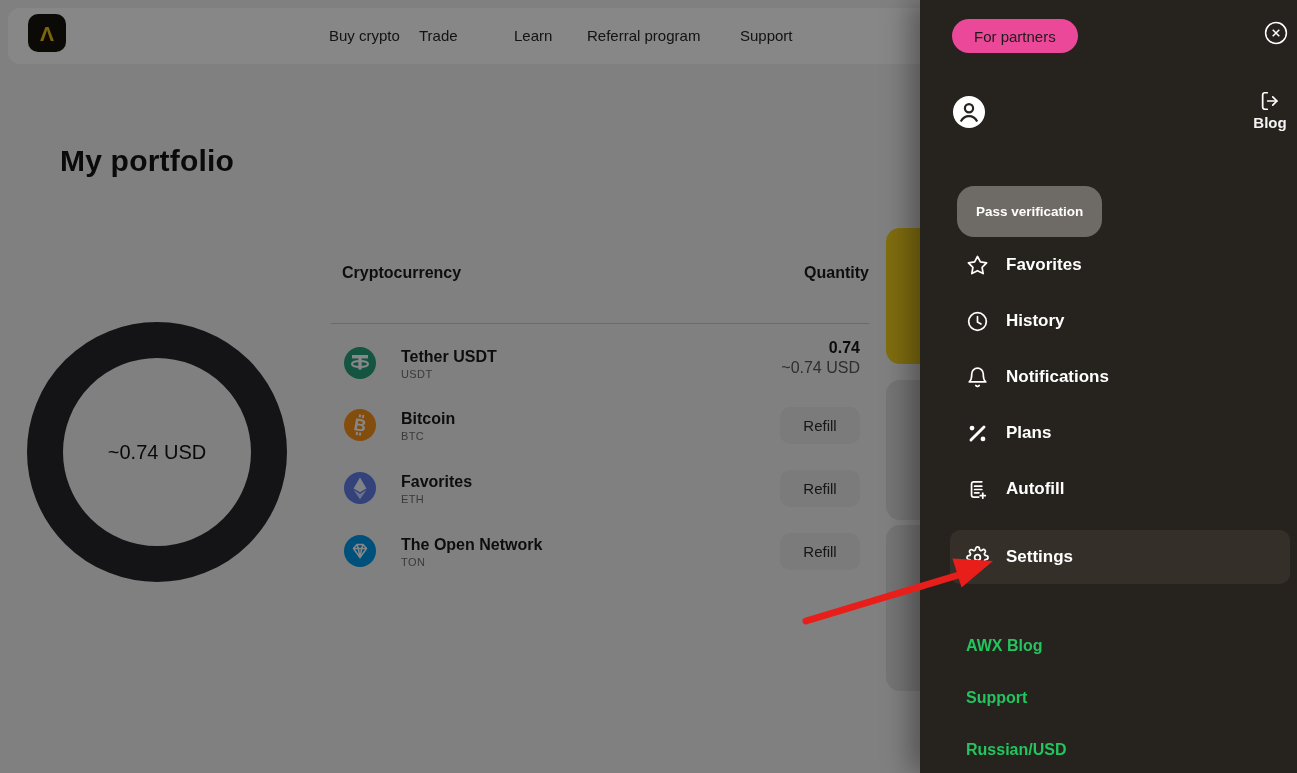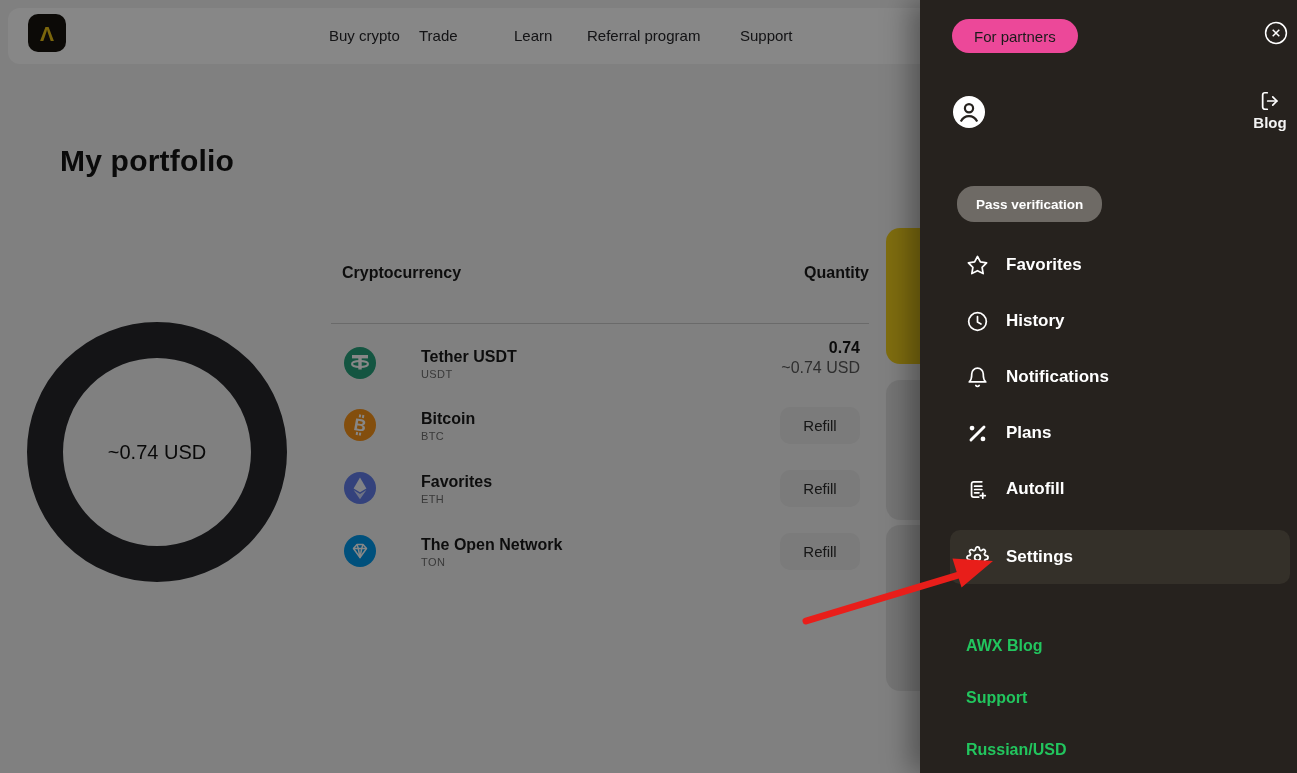--- a/index.html
+++ b/index.html
@@ -18,21 +18,21 @@
 
   .donut{left:27px;top:322px;width:260px;height:260px;box-sizing:border-box;
          border:36px solid #26272b;border-radius:50%;display:flex;align-items:center;justify-content:center;}
   .donut-label{font-size:20px;font-weight:500;color:#121212;}
 
   .tbl-head{left:331px;top:264px;width:538px;display:flex;justify-content:space-between;}
   .tbl-head span{font-size:16px;font-weight:600;color:#1c1c1c;}
   .tbl-head span:first-child{margin-left:11px;}
   .divider{left:331px;top:323px;width:538px;height:1px;background:#c9c9c9;}
 
-  .coin-row{left:344px;width:525px;height:50px;display:flex;align-items:center;gap:20px;}
+  .coin-row{left:344px;width:525px;height:50px;display:flex;align-items:center;}
   .coin-ic{width:32px;height:32px;flex:0 0 32px;}
   .coin-txt{margin-left:25px;}
   .coin-name{font-size:16px;font-weight:600;color:#1a1a1a;line-height:19px;}
   .coin-sym{font-size:11px;font-weight:500;color:#6d6d6d;letter-spacing:.4px;margin-top:2px;}
   .qty-cell{left:600px;top:338px;width:260px;text-align:right;}
   .qty-main{font-size:16px;font-weight:600;color:#161616;line-height:19px;}
   .qty-usd{font-size:16px;font-weight:400;color:#585858;margin-top:2px;}
   .refill-btn{left:780px;width:80px;height:37px;background:#e8e8e8;border:none;border-radius:10px;
               font-family:inherit;font-size:15px;color:#2b2b2b;cursor:pointer;}
 
@@ -45,21 +45,21 @@
 
   
   .drawer{left:920px;top:0;width:377px;height:773px;background:#26221e;z-index:100;
           box-shadow:-10px 0 26px rgba(0,0,0,.35);}
   .partners-pill{left:32px;top:19px;height:34px;padding:0 22px;background:#ec4899;border:none;
                  border-radius:18px;font-family:inherit;font-size:15px;font-weight:500;color:#1b1b1b;cursor:pointer;}
   .close-btn{left:344px;top:21px;width:24px;height:24px;background:none;border:none;padding:0;cursor:pointer;}
   .avatar{left:33px;top:96px;width:32px;height:32px;cursor:pointer;}
   .exit-box{left:330px;top:90px;width:40px;text-align:center;cursor:pointer;}
   .exit-label{font-size:15px;font-weight:700;color:#f4f4f4;margin-top:2px;}
-  .verify-pill{left:37px;top:186px;height:36px;padding:0 19px;background:#6e6a65;border:none;border-radius:17px;
+  .verify-pill{left:37px;top:186px;height:51px;padding:0 19px;background:#6e6a65;border:none;border-radius:17px;
                font-family:inherit;font-size:13.5px;font-weight:700;color:#ffffff;cursor:pointer;}
   .menu-item{left:30px;width:340px;height:54px;border-radius:10px;display:flex;align-items:center;
              padding-left:16px;box-sizing:border-box;cursor:pointer;}
   .menu-item.active{background:#343029;}
   .menu-item .mi-label{margin-left:17px;font-size:17px;font-weight:700;color:#ffffff;}
   .drawer-link{left:46px;font-size:16px;font-weight:700;color:#22c55e;cursor:pointer;}
 
   .arrow-svg{left:0;top:0;z-index:200;pointer-events:none;}
   svg{display:block;}
 </style>

